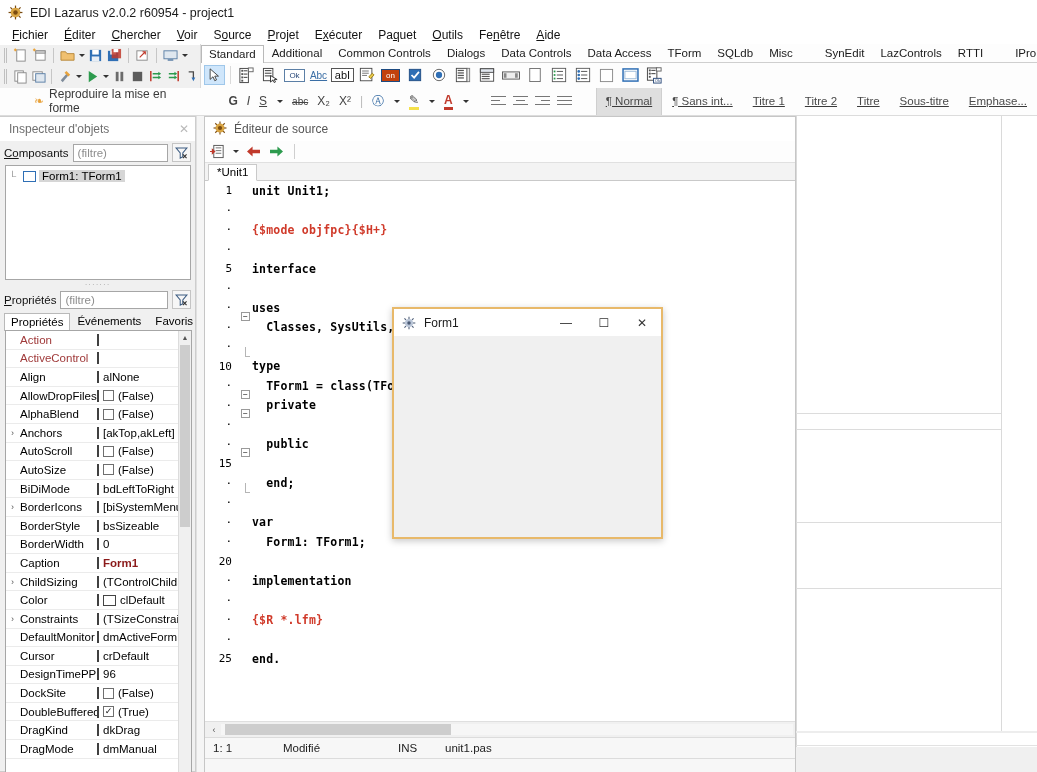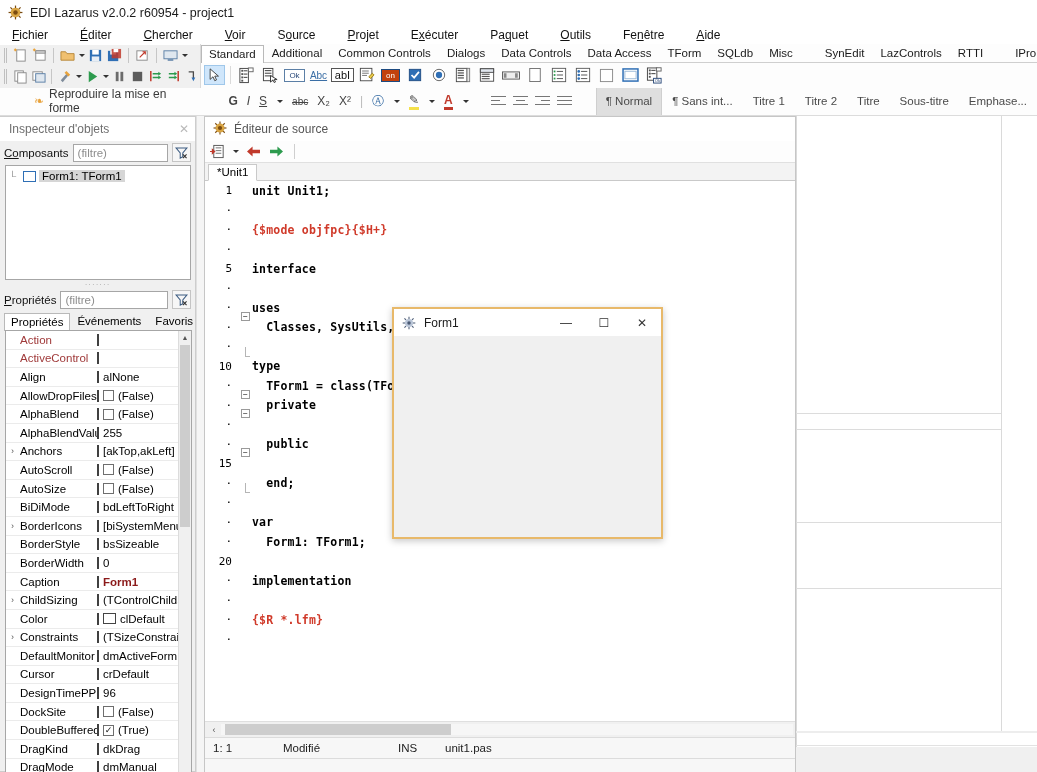--- a/index.html
+++ b/index.html
@@ -22,41 +22,41 @@
     display:flex; align-items:center; overflow:hidden;
     color:#3a3a3a; font-size:12px;
   }
   .bg-fmt-painter { display:flex; align-items:center; gap:5px; margin-left:34px; }
   .bg-fmt-painter .brush { color:#e8a33d; font-size:12px; }
   .bg-font-tools { display:flex; align-items:center; gap:9px; margin-left:36px; color:#444; }
   .bg-font-tools span { font-size:12px; }
   .bg-align { display:flex; gap:7px; margin-left:22px; }
   .align-ic { width:15px; height:11px; display:block; position:relative; }
   .align-ic i { position:absolute; left:0; height:1.5px; background:#777; display:block; }
-  .bg-styles { display:flex; align-items:flex-end; margin-left:24px; gap:0; height:30px; }
+  .bg-styles { display:flex; align-items:flex-end; margin-left:24px; gap:0; height:30px;text-decoration:underline; }
   .style-chip {
     padding:3px 9px 4px; font-size:11.5px; color:#4a4a4a; white-space:nowrap;
     border:1px solid transparent; align-self:stretch; display:flex; align-items:center;
   }
   .style-chip.sel { background:#dfdfdf; border-color:#cfcfcf; }
   .bg-vline { position:absolute; top:116px; bottom:0; width:1px; background:#dadada; }
   .bg-hline { position:absolute; height:1px; background:#dcdcdc; }
 
   
   #lazarus-window {
     position:absolute; left:0; top:0; width:1037px; height:88px;
     background:#f0f0f0; border-bottom:1px solid #cfcfcf;
   }
   .laz-title {
     height:25px; display:flex; align-items:center; gap:7px; padding-left:8px;
     background:#ffffff; color:#1b1b1b; font-size:12.5px;
   }
   .laz-title .app-ic { width:15px; height:15px; position:relative; }
   .menubar {
-    height:20px; display:flex; align-items:center; gap:16px; padding-left:4px;
+    height:20px; display:flex; align-items:center; gap:0; padding-left:4px;
     background:#ffffff; font-size:12px; color:#111;
   }
   .menubar .mi { padding:1px 8px; cursor:default; white-space:nowrap; }
   .menubar .mi u { text-decoration:underline; }
 
   .toolbars { position:absolute; left:0; top:45px; width:200px; height:43px; background:#f0f0f0; }
   .tbrow { height:21px; display:flex; align-items:center; padding-left:4px; gap:2px; }
   .tbsep { width:1px; height:15px; background:#c6c6c6; margin:0 3px; }
   .tbgrip { width:3px; height:15px; border-left:1px solid #bfbfbf; border-right:1px solid #bfbfbf; margin-right:3px; }
   .tbbtn { width:17px; height:17px; display:flex; align-items:center; justify-content:center; }
@@ -647,25 +647,20 @@
         </div>
         <div class="prop-row">
           <span class="prop-exp"></span>
           <span class="prop-name">AlphaBlend</span>
           <span class="prop-val">
             <span class="chk"></span>
             <span>(False)</span>
           </span>
         </div>
         <div class="prop-row">
-          <span class="prop-exp"></span>
-          <span class="prop-name">AlphaBlendValu</span>
-          <span class="prop-val">255</span>
-        </div>
-        <div class="prop-row">
           <span class="prop-exp">›</span>
           <span class="prop-name">Anchors</span>
           <span class="prop-val">[akTop,akLeft]</span>
         </div>
         <div class="prop-row">
           <span class="prop-exp"></span>
           <span class="prop-name">AutoScroll</span>
           <span class="prop-val">
             <span class="chk"></span>
             <span>(False)</span>
@@ -956,20 +951,25 @@
         <div class="code-line">
           <span class="ln dot">·</span>
           <span class="gutter-fold"></span>
           <span class="code-txt dir">{$R *.lfm}</span>
         </div>
         <div class="code-line">
           <span class="ln dot">·</span>
           <span class="gutter-fold"></span>
           <span class="code-txt"></span>
         </div>
+        <div class="code-line">
+          <span class="ln">25</span>
+          <span class="gutter-fold"></span>
+          <span class="code-txt">end.</span>
+        </div>
       </div>
   </div>
 
   <div class="se-hscroll">
     <span class="hs-arrow">‹</span>
     <span class="hs-track">
         <span class="hs-thumb"></span>
       </span>
   </div>
 

